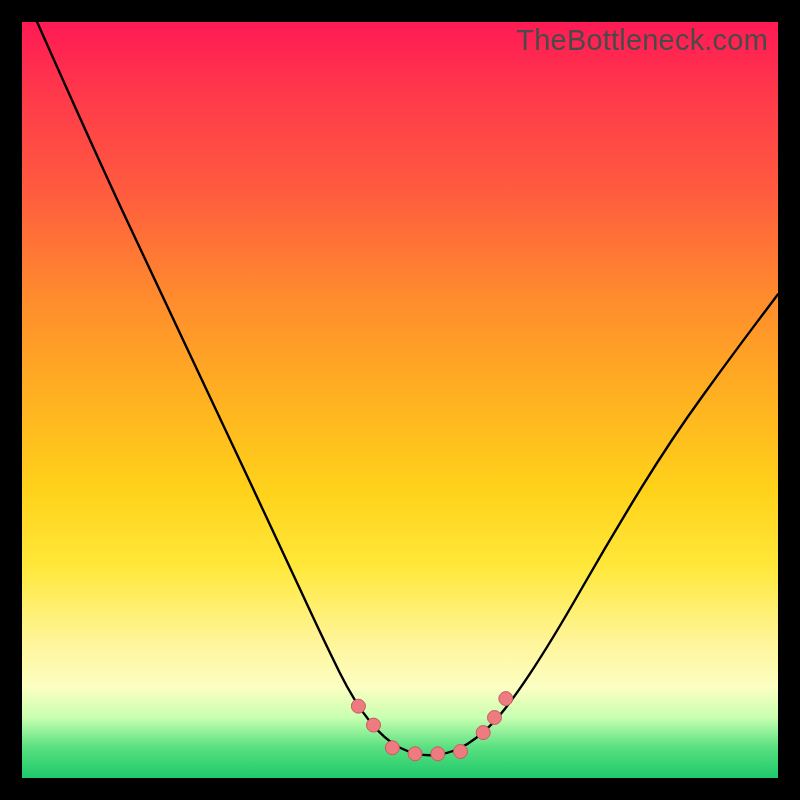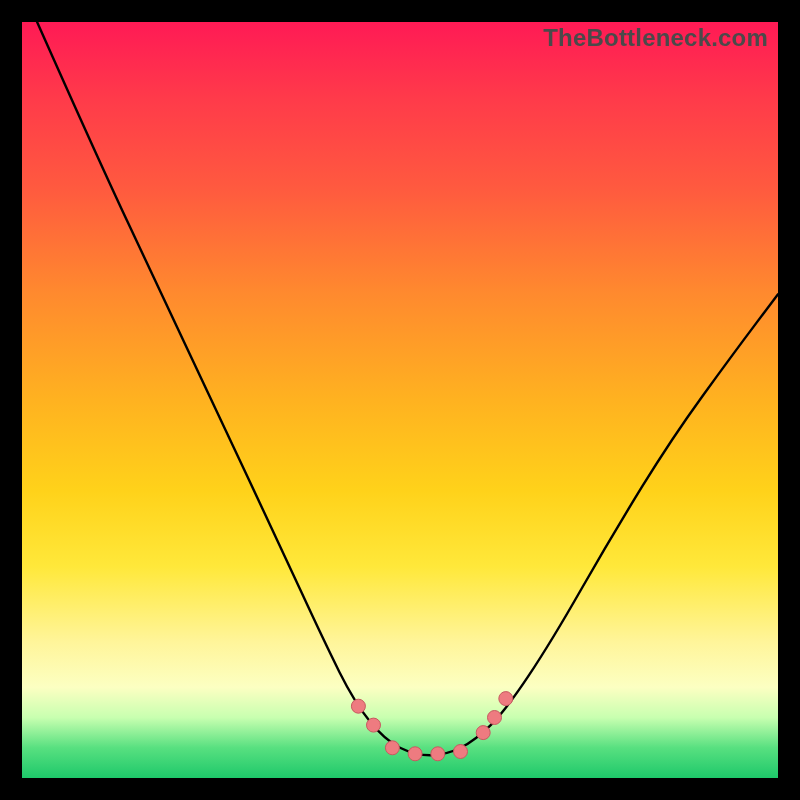--- a/index.html
+++ b/index.html
@@ -41,22 +41,22 @@
       #c8ffb0 92%,
       #58e080 96%,
       #1ec86a 100%
     );
   }
   .watermark {
     position: absolute;
     top: 2px;
     right: 10px;
     color: #4a4a4a;
-    font-size: 24px;
-    font-weight: 700;
+    font-size: 29px;
+    font-weight: 400;
     letter-spacing: 0.2px;
     user-select: none;
   }
   svg.curve {
     position: absolute;
     left: 0;
     top: 0;
     width: 756px;
     height: 756px;
   }

